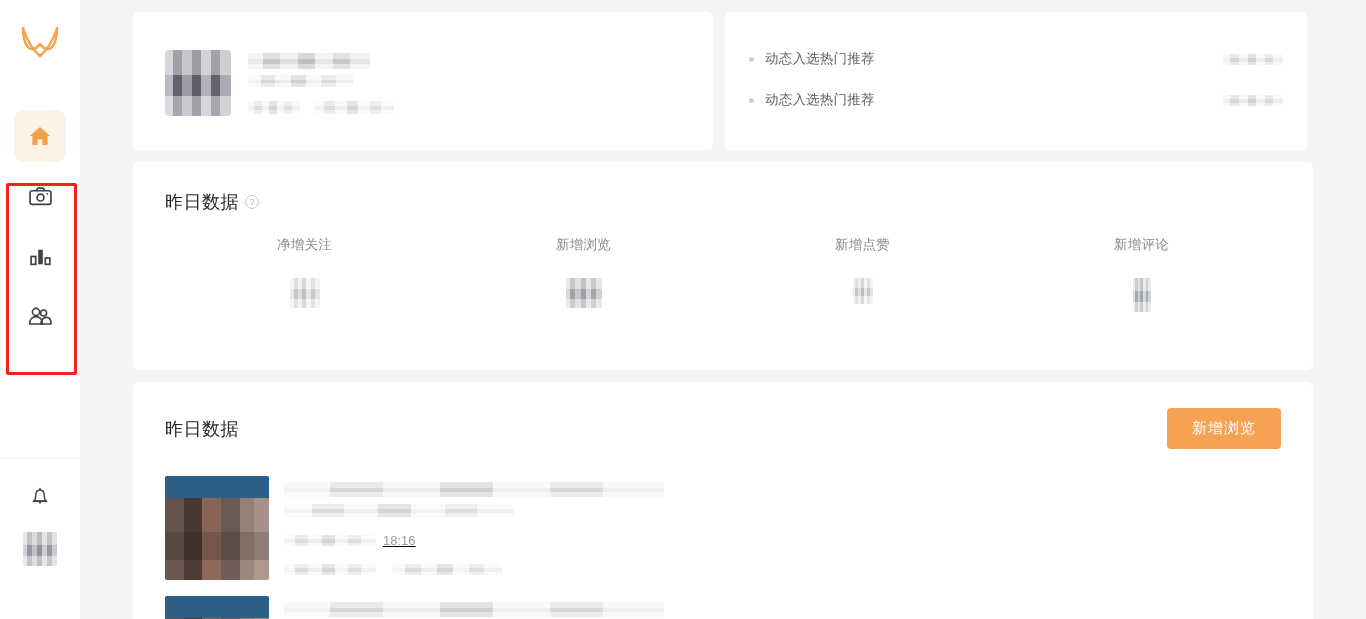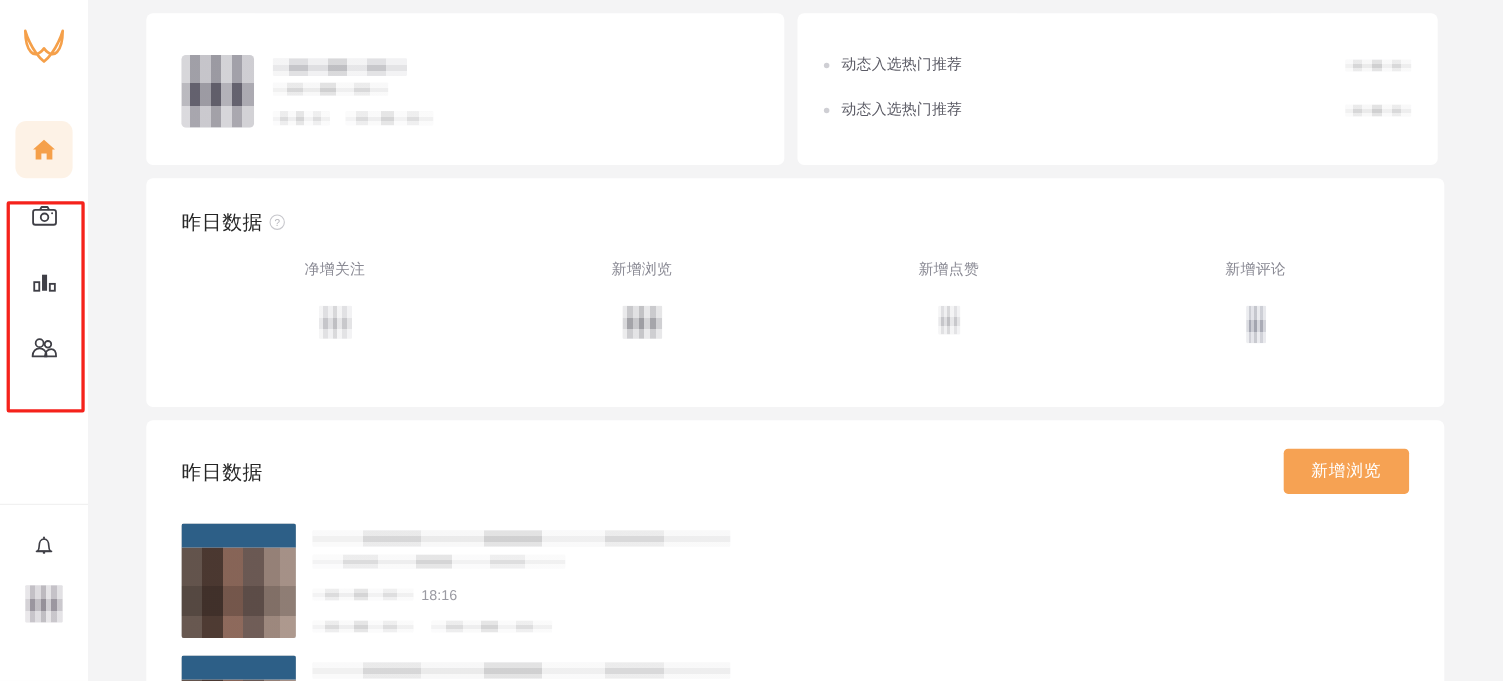--- a/index.html
+++ b/index.html
@@ -151,21 +151,21 @@
     background-image:
       linear-gradient(90deg, #8f8680 0 18%, #6c5a52 18% 36%, #c3a193 36% 54%,
         #9a8e8c 54% 72%, #d8cfc9 72% 86%, #efe9e4 86% 100%),
       linear-gradient(0deg, rgba(255,255,255,.5) 0 24%, rgba(0,0,0,.18) 24% 58%,
         rgba(0,0,0,.05) 58% 100%);
     background-blend-mode: multiply;
   }
   .feed-body { margin-left: 15px; padding-top: 6px; flex: 1; }
   .f-title { height: 15px; width: 380px; margin-bottom: 7px; }
   .f-title2 { height: 13px; width: 230px; }
-  .f-meta { display: flex; align-items: center; margin-top: 16px; }
+  .f-meta { display: flex; align-items: center; margin-top: 16px; text-decoration: underline; }
   .f-meta-blur { height: 11px; width: 92px; margin-right: 7px; }
   .f-time { font-size: 13px; color: #9a9aa2; }
   .f-foot { display: flex; gap: 16px; margin-top: 16px; }
   .f-foot-a { height: 11px; width: 92px; }
   .f-foot-b { height: 11px; width: 110px; }
 </style>
 </head>
 <body>
 
 <div class="app">

